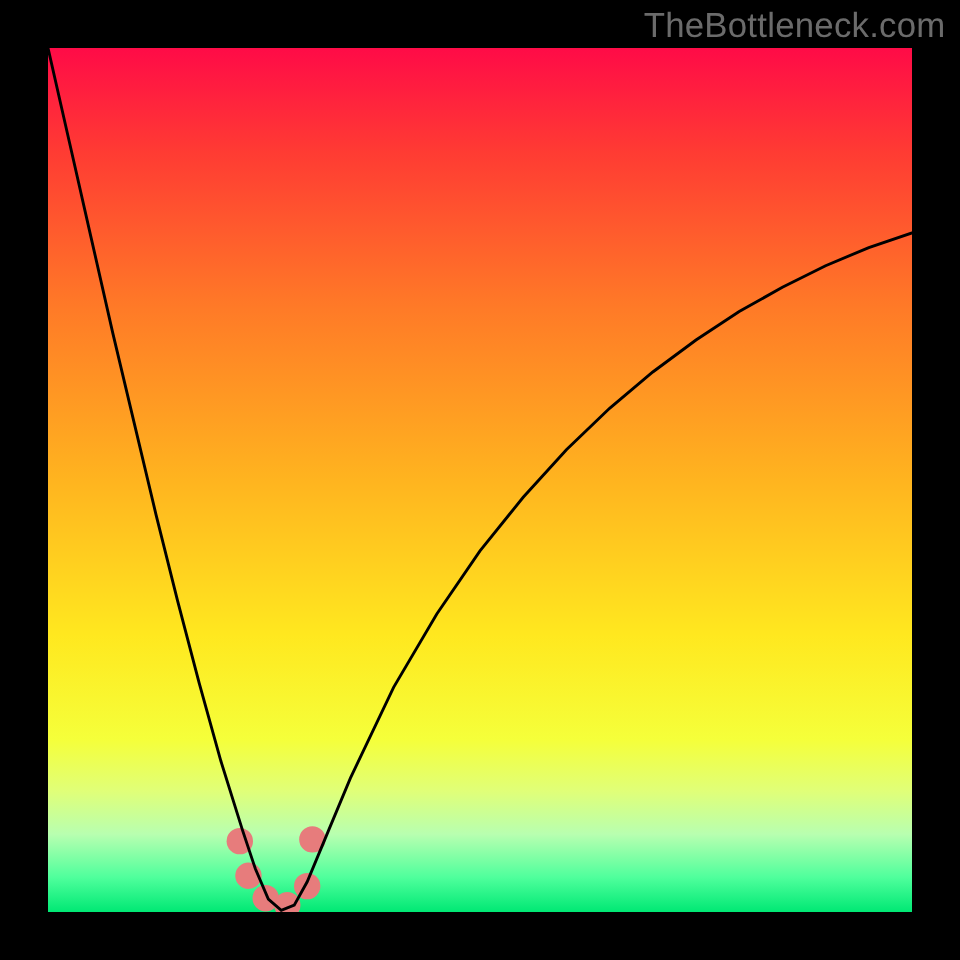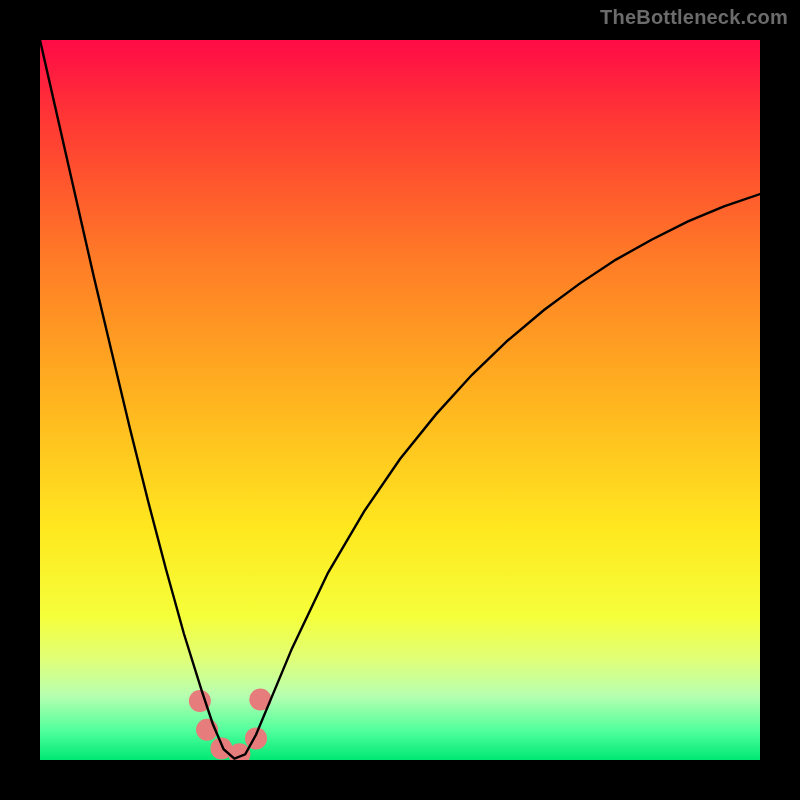--- a/index.html
+++ b/index.html
@@ -32,22 +32,22 @@
     left: 0;
     top: 0;
     width: 100%;
     height: 100%;
   }
   .watermark {
     position: absolute;
     top: 6px;
     right: 12px;
     color: #6b6b6b;
-    font-size: 20px;
-    font-weight: 700;
+    font-size: 29px;
+    font-weight: 400;
     letter-spacing: 0.2px;
     user-select: none;
   }
   svg.curve {
     position: absolute;
     left: 0;
     top: 0;
     width: 100%;
     height: 100%;
     overflow: visible;

